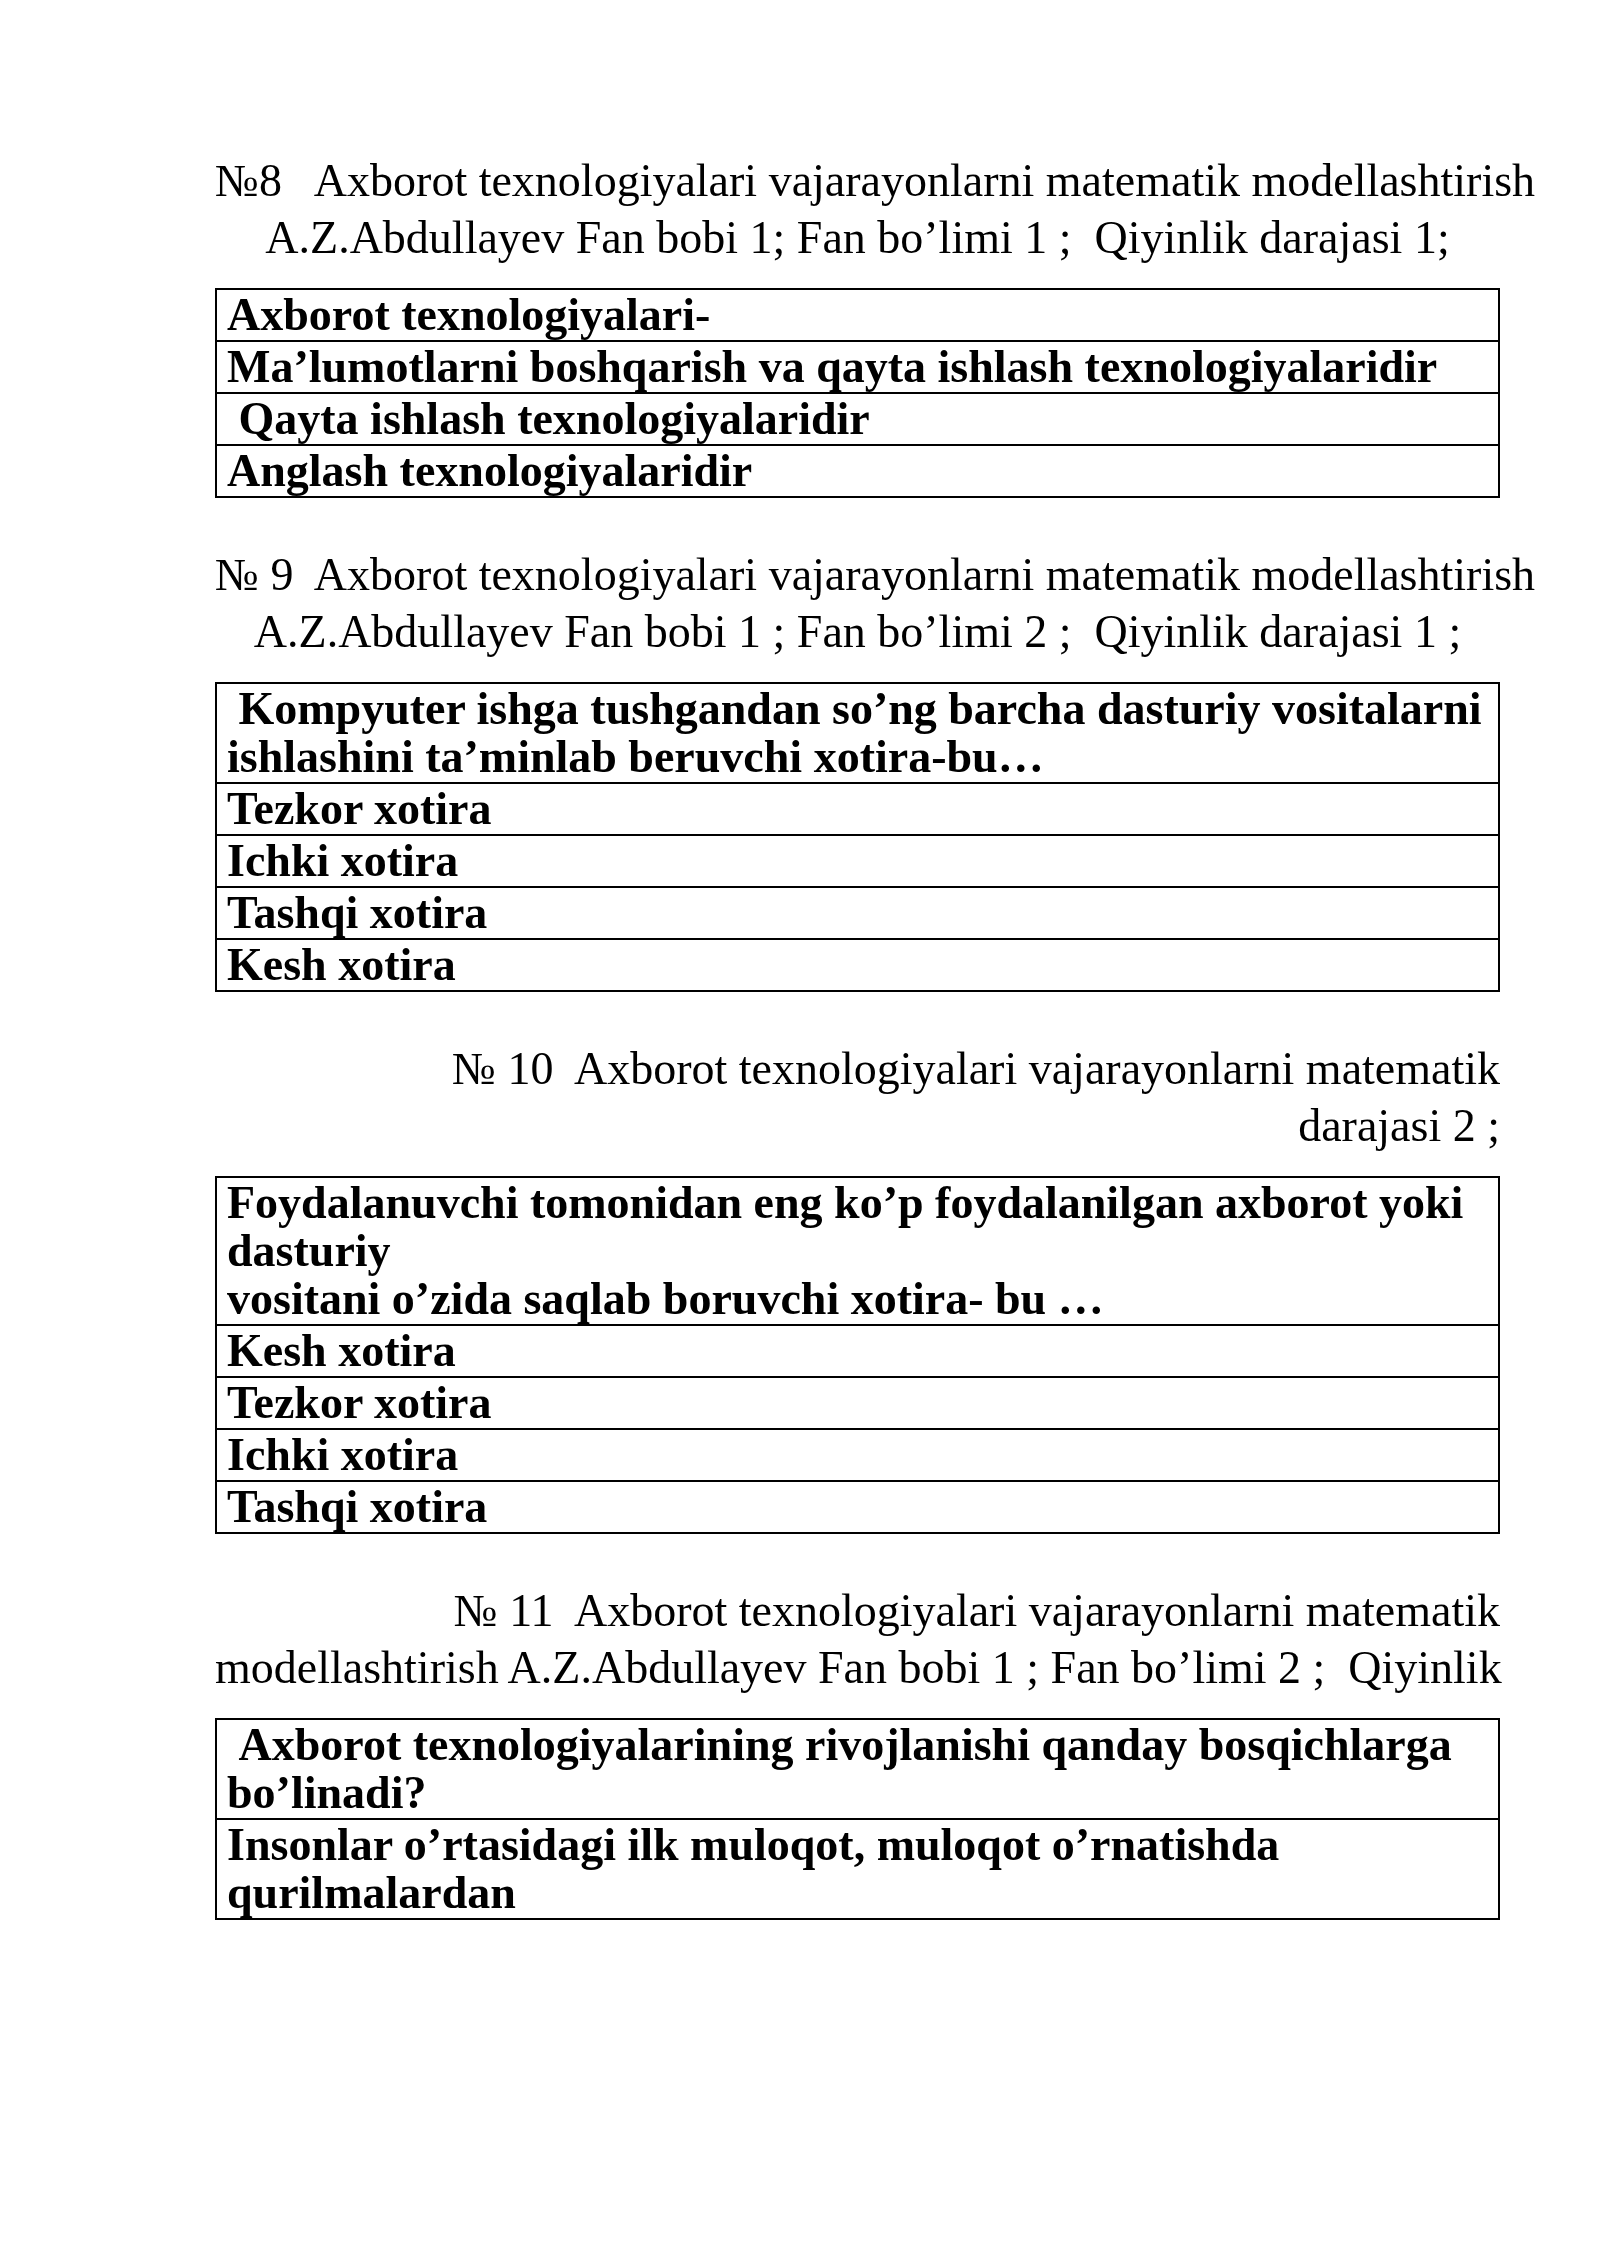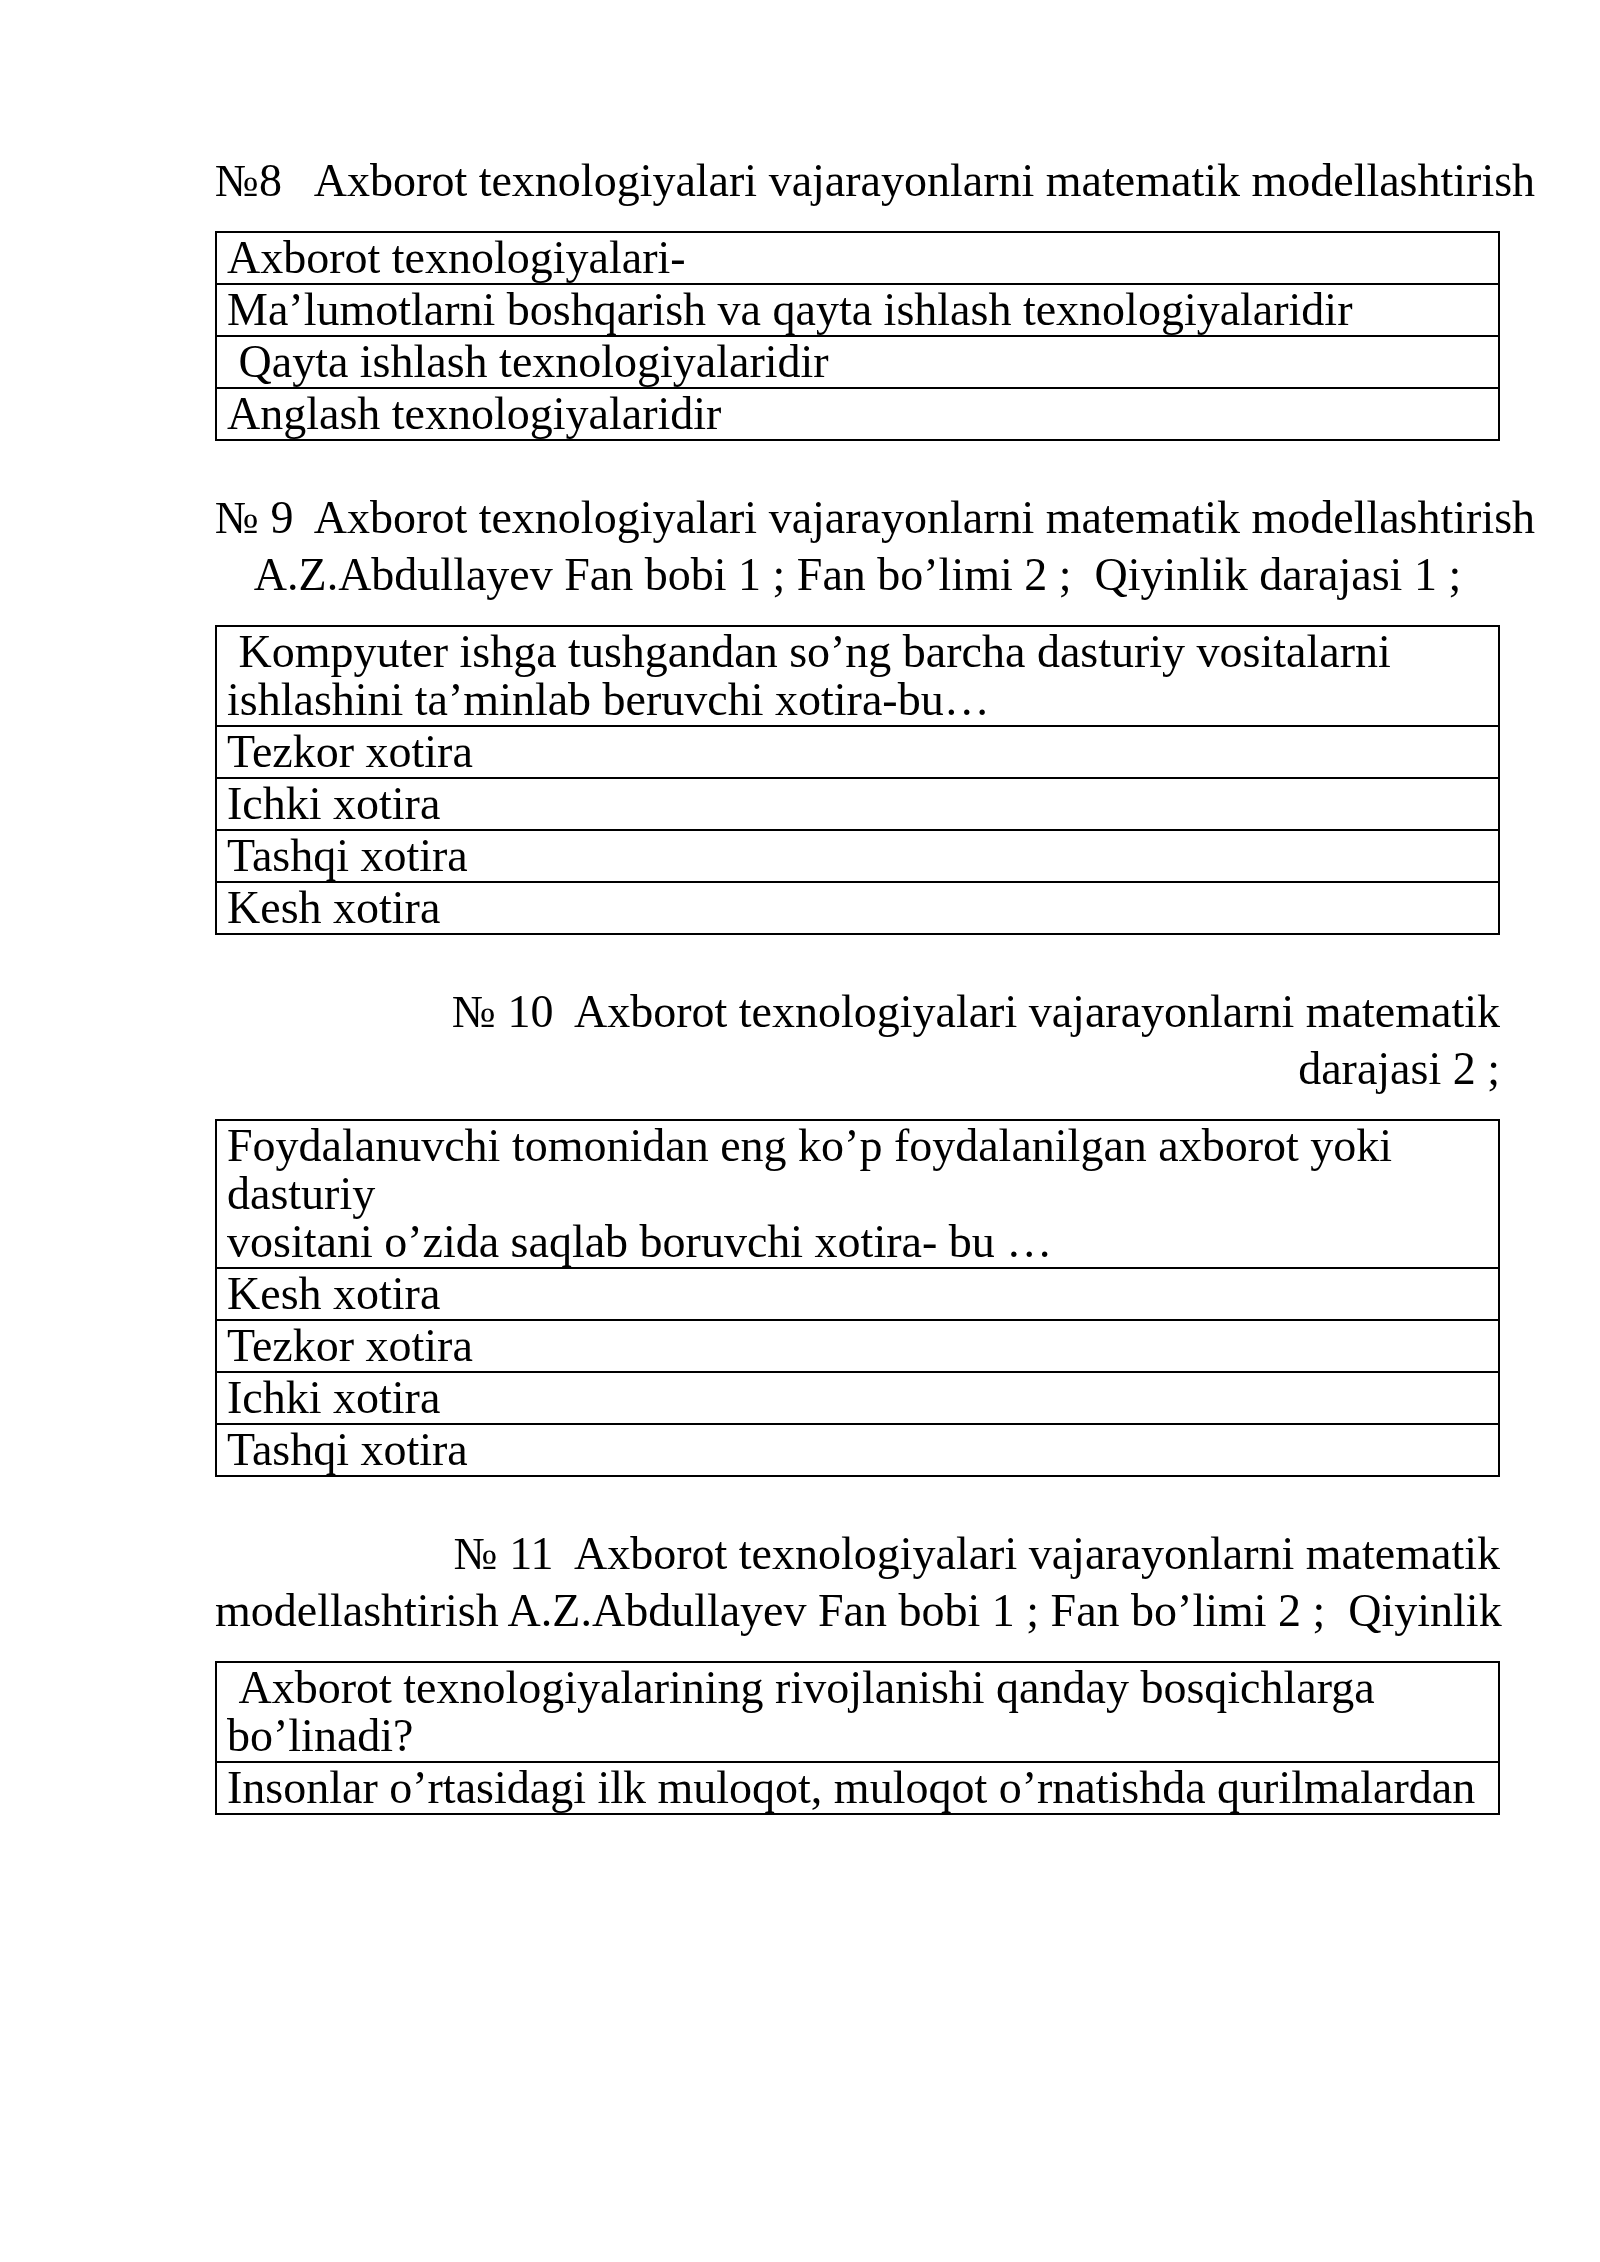--- a/index.html
+++ b/index.html
@@ -36,20 +36,21 @@
   }
   .q-header.center { text-align: center; }
   .q-header.left   { text-align: right; }
   .hline {
     white-space: pre;
   }
   table.answers {
     border-collapse: collapse;
     width: 100%;
     table-layout: fixed;
+    font-weight: bold;
   }
   table.answers td {
     border: 2px solid #000000;
     font-size: 46px;
     line-height: 48px;
     padding: 1px 10px 1px 10px;
     vertical-align: middle;
   }
   .cell-line {
     white-space: pre-wrap;
@@ -57,20 +58,21 @@
 </style>
 </head>
 <body>
 
 <div class="page">
   <div class="content">
 
     <section class="block">
       <div class="q-header center">
         <div class="hline">№8   Axborot texnologiyalari vajarayonlarni matematik modellashtirish</div>
+        <div class="hline">A.Z.Abdullayev Fan bobi 1; Fan bo’limi 1 ;  Qiyinlik darajasi 1;</div>
       </div>
       <table class="answers">
         <tbody>
           <tr>
               <td>
                 <div class="cell-line">Axborot texnologiyalari-</div>
               </td>
             </tr>
           <tr>
               <td>

